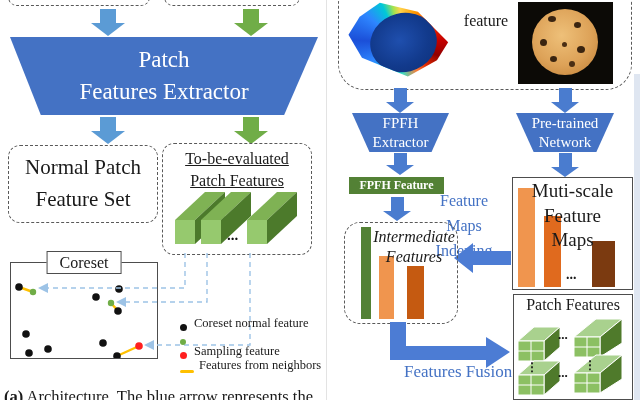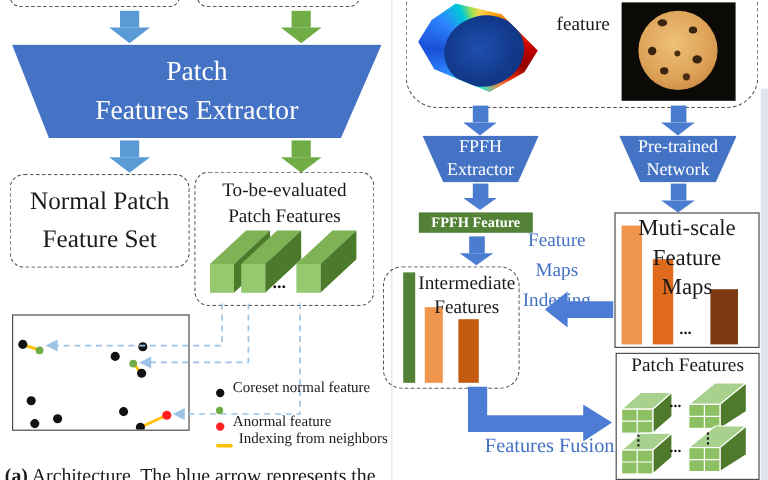--- a/index.html
+++ b/index.html
@@ -53,21 +53,21 @@
   <div class="barrow" style="left:234px;top:117px;width:34px;height:27px;">
     <div class="s" style="width:16px;background:#70AD47;"></div>
       <div class="h" style="border-width:13px 17px 0 17px;border-top-color:#70AD47;"></div>
   </div>
 
   <div class="dashedbox ctr" style="left:8px;top:145px;width:150px;height:78px;font-size:21px;line-height:1.5;padding-top:6px;box-sizing:border-box;">
     <div>Normal Patch</div>
     <div>Feature Set</div>
   </div>
 
-  <div class="dashedbox" style="left:162px;top:143px;width:148px;height:110px;">
+  <div class="dashedbox" style="left:162px;top:143px;width:148px;height:110px;text-decoration:underline;">
     <div class="ctr" style="font-size:16px;line-height:1.35;padding-top:4px;">
       <div>To-be-evaluated</div>
       <div>Patch Features</div>
     </div>
     <svg class="abs" style="left:0;top:32px;" width="148" height="76" viewBox="0 0 148 76">
 
       <polygon points="12,44 32,44 62,16 42,16" fill="#7FB254"></polygon>
       <polygon points="32,44 32,68 62,40 62,16" fill="#4C7A2B"></polygon>
       <rect x="12" y="44" width="20" height="24" fill="#96C96E"></rect>
 
@@ -99,20 +99,21 @@
         <circle cx="85" cy="34" r="3.8" fill="#111111"></circle>
         <circle cx="100" cy="40" r="3.2" fill="#70AD47"></circle>
         <circle cx="107" cy="48" r="3.8" fill="#111111"></circle>
         <circle cx="15" cy="71" r="3.8" fill="#111111"></circle>
         <circle cx="18" cy="90" r="3.8" fill="#111111"></circle>
         <circle cx="37" cy="86" r="3.8" fill="#111111"></circle>
         <circle cx="92" cy="80" r="3.8" fill="#111111"></circle>
         <circle cx="128" cy="83" r="3.8" fill="#FF1F1F"></circle>
         <circle cx="106" cy="93" r="3.8" fill="#111111"></circle>
       </svg>
+    <div class="abs" style="left:50%;top:-12px;transform:translateX(-50%);background:#fff;border:1px solid #4d4d4d;padding:0 12px;font-size:16px;line-height:21px;">Coreset</div>
   </div>
 
   <svg class="abs" style="left:0;top:0;pointer-events:none;" width="330" height="400" viewBox="0 0 330 400">
     <g stroke="#9DC3E6" stroke-width="1.4" stroke-dasharray="5,4" fill="none">
       <path d="M185,253 V288 H46"></path>
       <path d="M207,253 V302 H124"></path>
       <path d="M250,253 V345 H152"></path>
     </g>
     <g fill="#9DC3E6">
       <polygon points="38,288 48,283 48,293"></polygon>
@@ -124,25 +125,25 @@
   <div class="abs" style="left:180px;top:317px;">
     <div class="legendrow">
       <span class="legdot" style="background:#111111;"></span>
       <span class="legtxt">Coreset normal feature</span>
     </div>
     <div class="legendrow">
       <span class="legdot" style="background:#70AD47;width:6px;height:6px;"></span>
     </div>
     <div class="legendrow">
       <span class="legdot" style="background:#FF1F1F;"></span>
-      <span class="legtxt">Anormal feature</span>
+      <span class="legtxt">Sampling feature</span>
     </div>
     <div class="legendrow">
       <span class="legline" style="background:#FFC000;"></span>
-      <span class="legtxt">Indexing from neighbors</span>
+      <span class="legtxt">Features from neighbors</span>
     </div>
   </div>
 
   <div class="abs" style="left:4px;top:377px;width:322px;font-size:16.5px;white-space:nowrap;margin-top:10px;">
     <b>(a)</b><span> Architecture.  The blue arrow represents the</span>
   </div>
 
   <div class="abs" style="left:326px;top:0;width:1px;height:400px;background:#e3e3e3;"></div>
 
   <div class="dashedbox" style="left:338px;top:-22px;width:292px;height:110px;border-radius:26px;"></div>
@@ -216,21 +217,21 @@
   <div class="abs ctr bluetxt" style="left:432px;top:189px;width:64px;font-size:16px;line-height:1.55;">
     <div>Feature</div>
     <div>Maps</div>
     <div>Indexing</div>
   </div>
 
   <svg class="abs" style="left:452px;top:240px;" width="60" height="36" viewBox="0 0 60 36">
     <polygon points="2,18 21,3 21,11 59,11 59,25 21,25 21,33" fill="#4C7CD4"></polygon>
   </svg>
 
-  <div class="dashedbox" style="left:319px;top:222px;width:112px;height:100px;border-radius:16px;">
+  <div class="dashedbox" style="left:344px;top:222px;width:112px;height:100px;border-radius:16px;font-style:italic;">
     <div class="bar" style="left:16px;top:4px;width:10px;height:92px;background:#538135;"></div>
     <div class="bar" style="left:34px;top:33px;width:15px;height:63px;background:#F0954E;"></div>
     <div class="bar" style="left:62px;top:43px;width:17px;height:53px;background:#C55A11;"></div>
     <div class="abs ctr" style="left:28px;top:4px;width:82px;font-size:16px;line-height:1.25;">
       <div>Intermediate</div>
       <div>Features</div>
     </div>
   </div>
 
   <svg class="abs" style="left:388px;top:322px;" width="124" height="48" viewBox="0 0 124 48">

